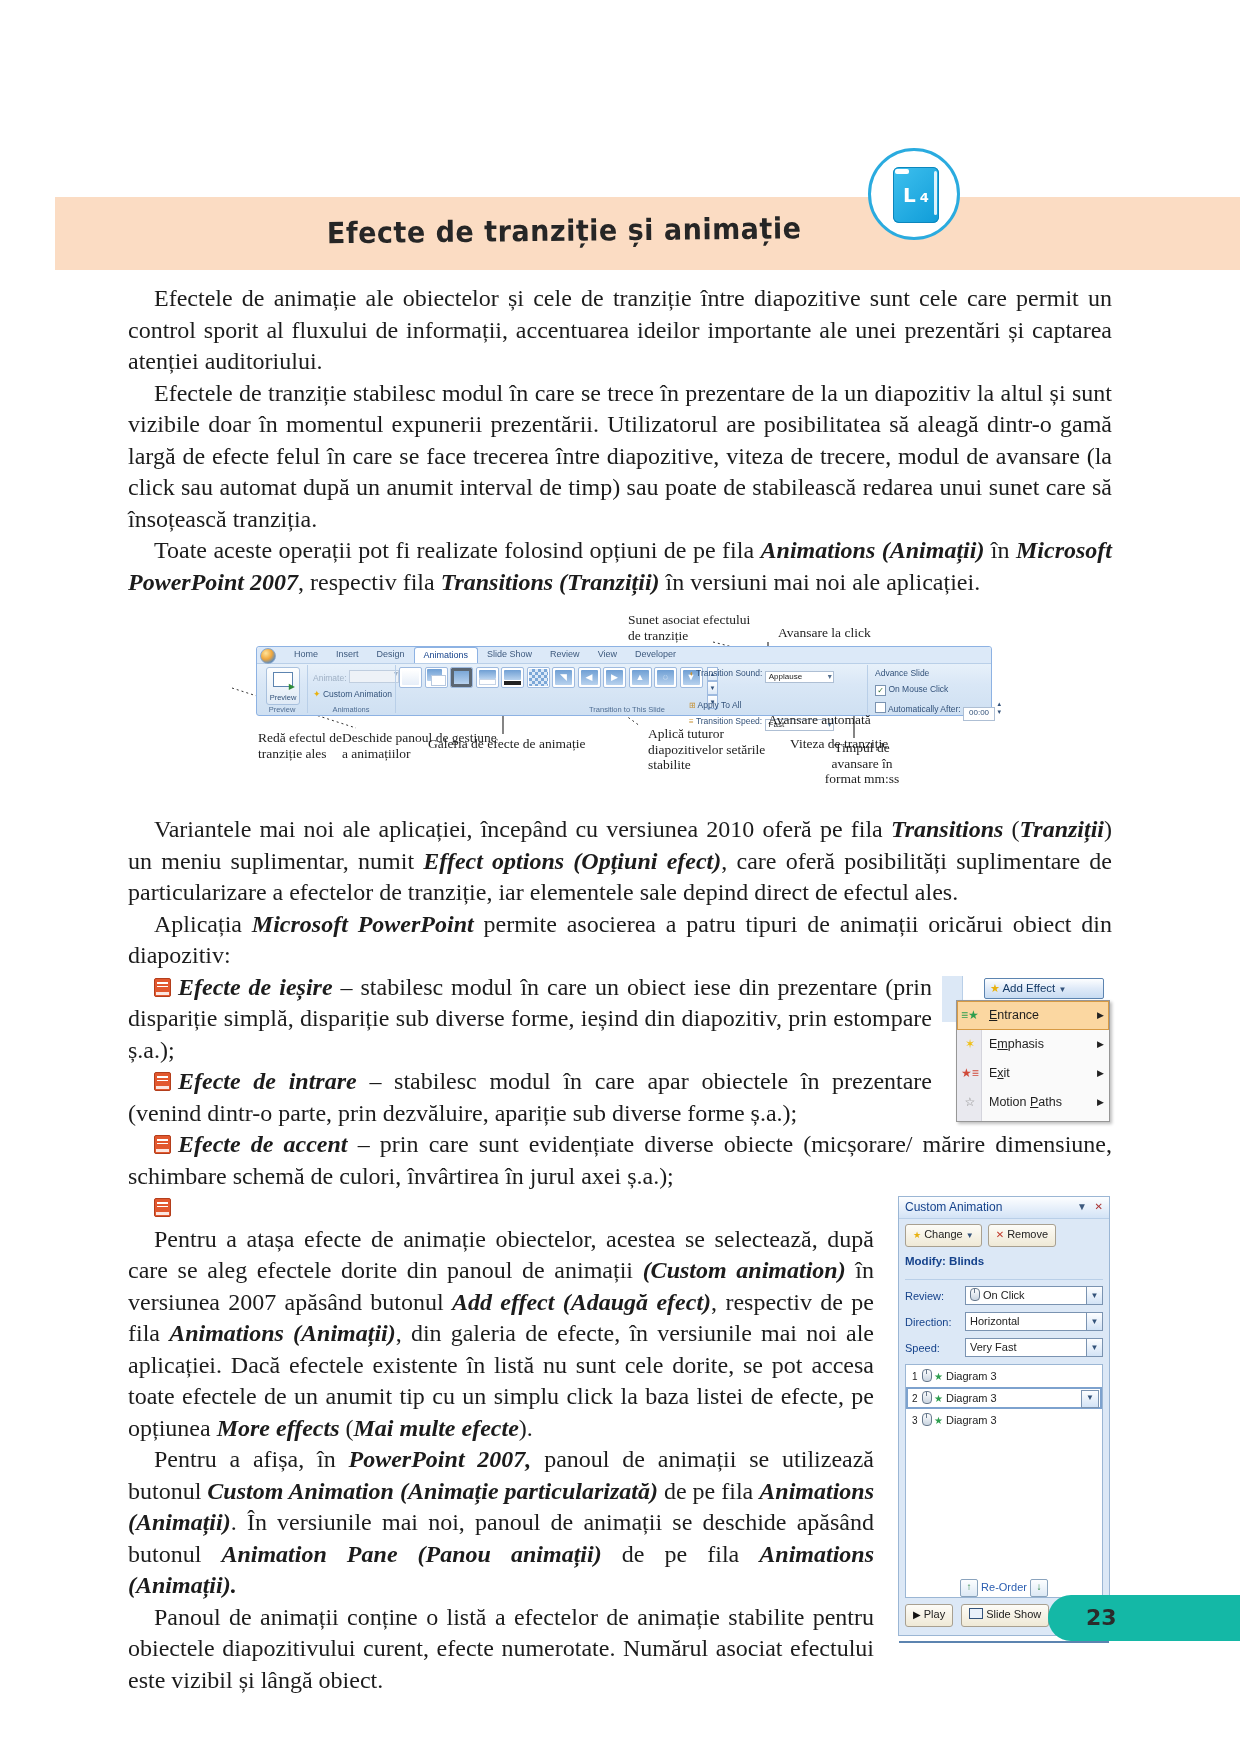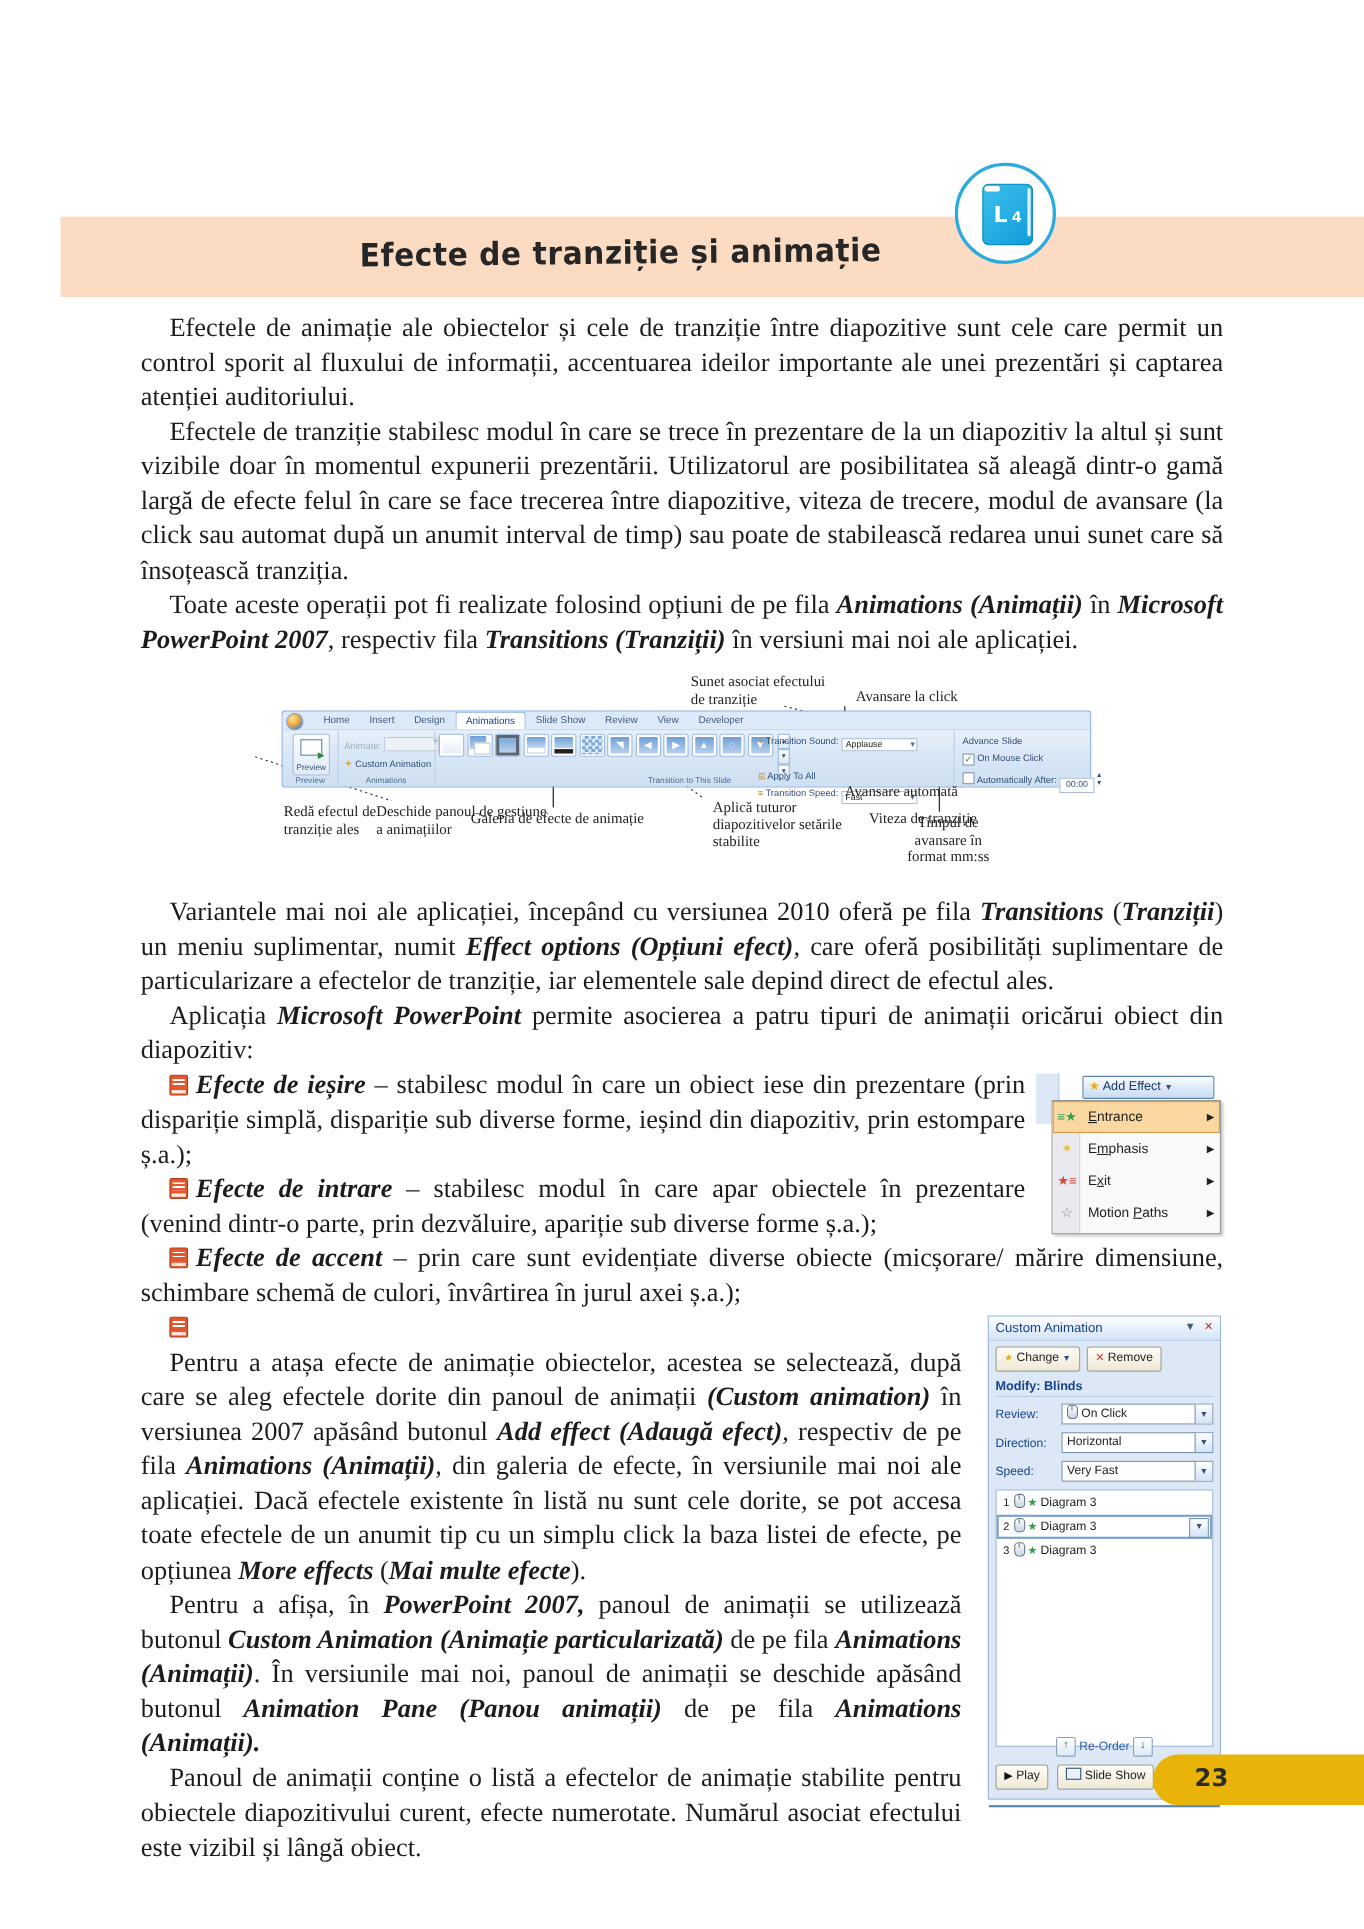--- a/index.html
+++ b/index.html
@@ -106,21 +106,21 @@
       font-family:"Liberation Sans",sans-serif;}
   .cap{position:absolute;left:16px;top:4px;width:212px;height:440px;background:#dce8f6;border:1px solid #9bb6d4;
       box-sizing:border-box;}
   .cap-title{height:21px;background:linear-gradient(#fdfeff,#d3e3f6);border-bottom:1px solid #b9cfe8;
       font-size:12px;color:#15428b;line-height:20px;padding-left:6px;position:relative;}
   .cap-title .tb-ic{position:absolute;top:0;font-size:10px;color:#3e5a7e;}
   .cap-pad{padding:5px 6px 0 6px;}
   .cap-btnrow{display:flex;gap:6px;}
   .cap-btn{height:21px;border:1px solid #a8a090;border-radius:3px;background:linear-gradient(#fdfcf7,#efe9d6);
       font-size:11px;color:#222;line-height:19px;padding:0 7px;}
-  .cap-modify{margin-top:8px;font-size:11.5px;font-weight:bold;color:#15428b;border-bottom:1px solid #b9cfe8;padding-bottom:2px;}
+  .cap-modify{margin-top:8px;font-size:11.5px;font-weight:bold;color:#15428b;border-bottom:1px solid #b9cfe8;padding-bottom:12px;}
   .cap-row{margin-top:5px;display:flex;align-items:center;height:21px;}
   .cap-lbl{width:60px;font-size:11px;color:#15428b;}
   .cap-dd{flex:1;height:19px;background:#fff;border:1px solid #7a93b1;font-size:11px;color:#222;line-height:17px;
       padding-left:4px;position:relative;box-sizing:border-box;}
   .cap-dd .ddb{position:absolute;right:0;top:0;bottom:0;width:15px;background:linear-gradient(#fdfeff,#d3e3f6);
       border-left:1px solid #7a93b1;font-size:8px;text-align:center;line-height:17px;color:#33527a;}
   .cap-list{margin-top:6px;height:232px;background:#fff;border:1px solid #9bb6d4;position:relative;font-size:11px;}
   .cap-item{position:relative;height:22px;line-height:22px;padding-left:6px;color:#222;}
   .cap-item .n{display:inline-block;width:10px;font-size:10px;}
   .cap-item .star{font-size:10px;margin:0 3px 0 2px;}
@@ -131,21 +131,21 @@
       background:linear-gradient(#fff,#c9d4e0);vertical-align:-2px;position:relative;}
   .mouse:after{content:"";position:absolute;left:3px;top:0;width:1px;height:4px;background:#67788c;}
   .cap-reorder{position:absolute;left:0;right:0;bottom:38px;text-align:center;font-size:11px;color:#2a5db0;}
   .ro-btn{display:inline-block;width:16px;height:16px;border:1px solid #8aa3bd;border-radius:2px;
       background:linear-gradient(#fdfeff,#dde9f5);color:#1d7a3a;font-size:10px;line-height:14px;vertical-align:middle;}
   .cap-bottom{position:absolute;left:6px;bottom:8px;display:flex;gap:8px;}
   .play-tri{color:#111;font-size:10px;}
   .ss-ico{display:inline-block;width:12px;height:9px;border:1px solid #33527a;background:#eaf1fa;vertical-align:-1px;}
   .cap:after{content:"";position:absolute;left:0;right:0;bottom:-8px;height:2px;background:#5c84b0;}
   
-  .pagenum{position:absolute;left:1048px;top:1595px;width:192px;height:46px;background:#eab308;
+  .pagenum{position:absolute;left:1048px;top:1595px;width:192px;height:46px;background:#14b8a6;
       border-radius:24px 0 0 24px;font-family:"DejaVu Sans",sans-serif;font-weight:bold;font-size:22px;color:#2b2b2b;
       line-height:46px;padding-left:38px;box-sizing:border-box;}
   .nowrap{white-space:nowrap;}
 </style>
 </head>
 <body>
 
 <div class="page">
 
   <div class="band">

